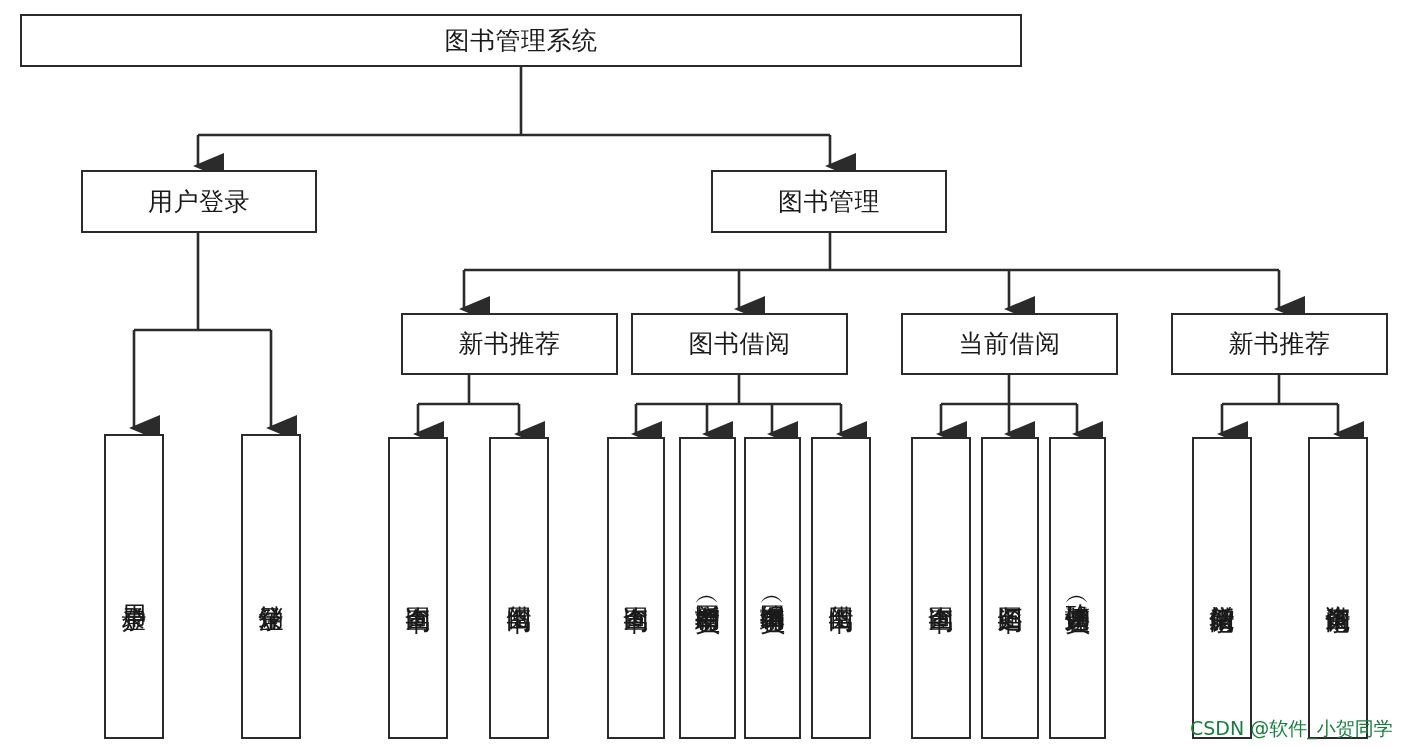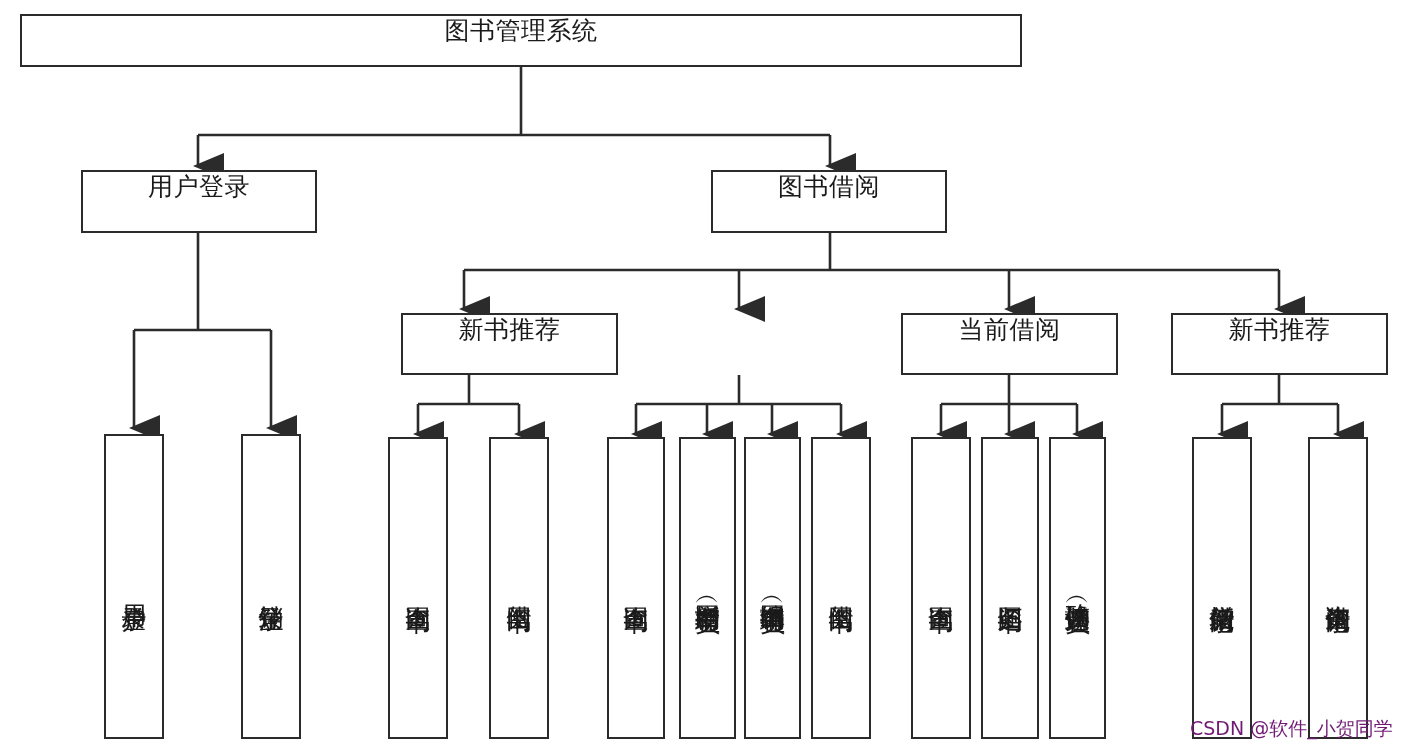--- a/index.html
+++ b/index.html
@@ -25,21 +25,21 @@
     width: 1405px;
     height: 747px;
     pointer-events: none;
   }
   .node {
     position: absolute;
     box-sizing: border-box;
     background: #ffffff;
     border: 2px solid #2b2b2b;
     display: flex;
-    align-items: flex-start;
+    align-items: center;
     justify-content: center;
     z-index: 2;
   }
   .node-label {
     color: #1a1a1a;
     line-height: 1.18;
     white-space: pre;
     text-align: center;
     letter-spacing: 0.5px;
   }
@@ -53,21 +53,21 @@
   .vert .node-label {
     writing-mode: vertical-rl;
     text-orientation: upright;
     font-size: 25px;
     line-height: 1.16;
     letter-spacing: 1px;
     max-height: 280px;
   }
   .watermark {
     position: absolute;
-    color: #701a75;
+    color: #15803d;
     font-size: 19px;
     white-space: nowrap;
     z-index: 5;
     font-family: "DejaVu Sans", "Liberation Sans", sans-serif;
   }
 </style>
 </head>
 <body>
 
 <div id="canvas">
@@ -146,27 +146,30 @@
 
   <div class="node horiz" style="left:20px; top:14px; width:1002px; height:53px;">
     <span class="node-label">图书管理系统</span>
   </div>
 
   <div class="node horiz" style="left:81px; top:170px; width:236px; height:63px;">
     <span class="node-label">用户登录</span>
   </div>
 
   <div class="node horiz" style="left:711px; top:170px; width:236px; height:63px;">
-    <span class="node-label">图书借阅</span>
+    <span class="node-label">图书管理</span>
   </div>
 
   <div class="node horiz" style="left:361px; top:313px; width:217px; height:62px;margin-left:40px;">
     <span class="node-label">新书推荐</span>
   </div>
 
+  <div class="node horiz" style="left:631px; top:313px; width:217px; height:62px;">
+    <span class="node-label">图书借阅</span>
+  </div>
 
   <div class="node horiz" style="left:901px; top:313px; width:217px; height:62px;">
     <span class="node-label">当前借阅</span>
   </div>
 
   <div class="node horiz" style="left:1171px; top:313px; width:217px; height:62px;">
     <span class="node-label">新书推荐</span>
   </div>
 
   <div class="node vert" style="left:104px; top:434px; width:60px; height:305px;">

